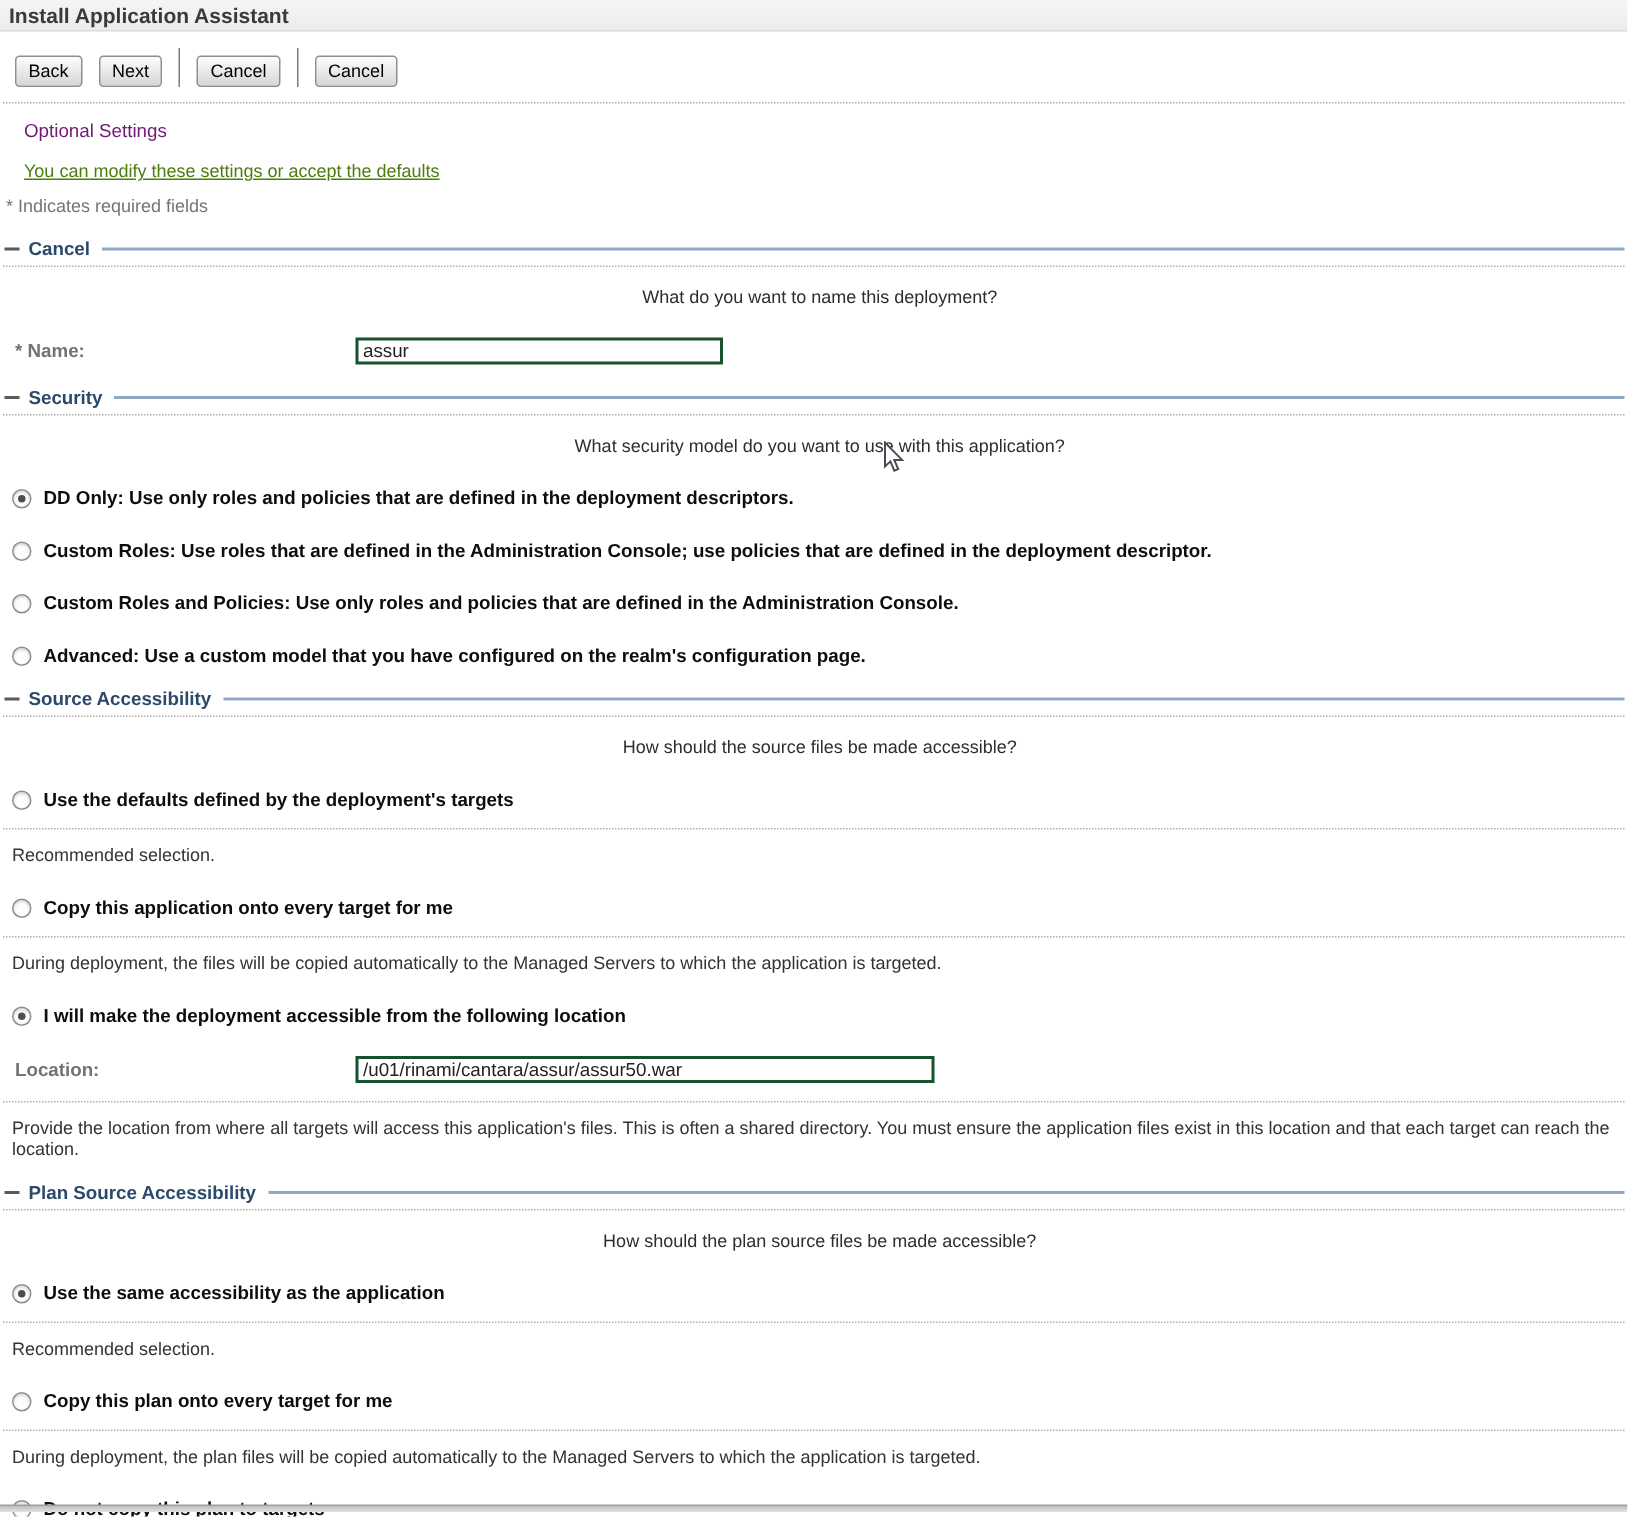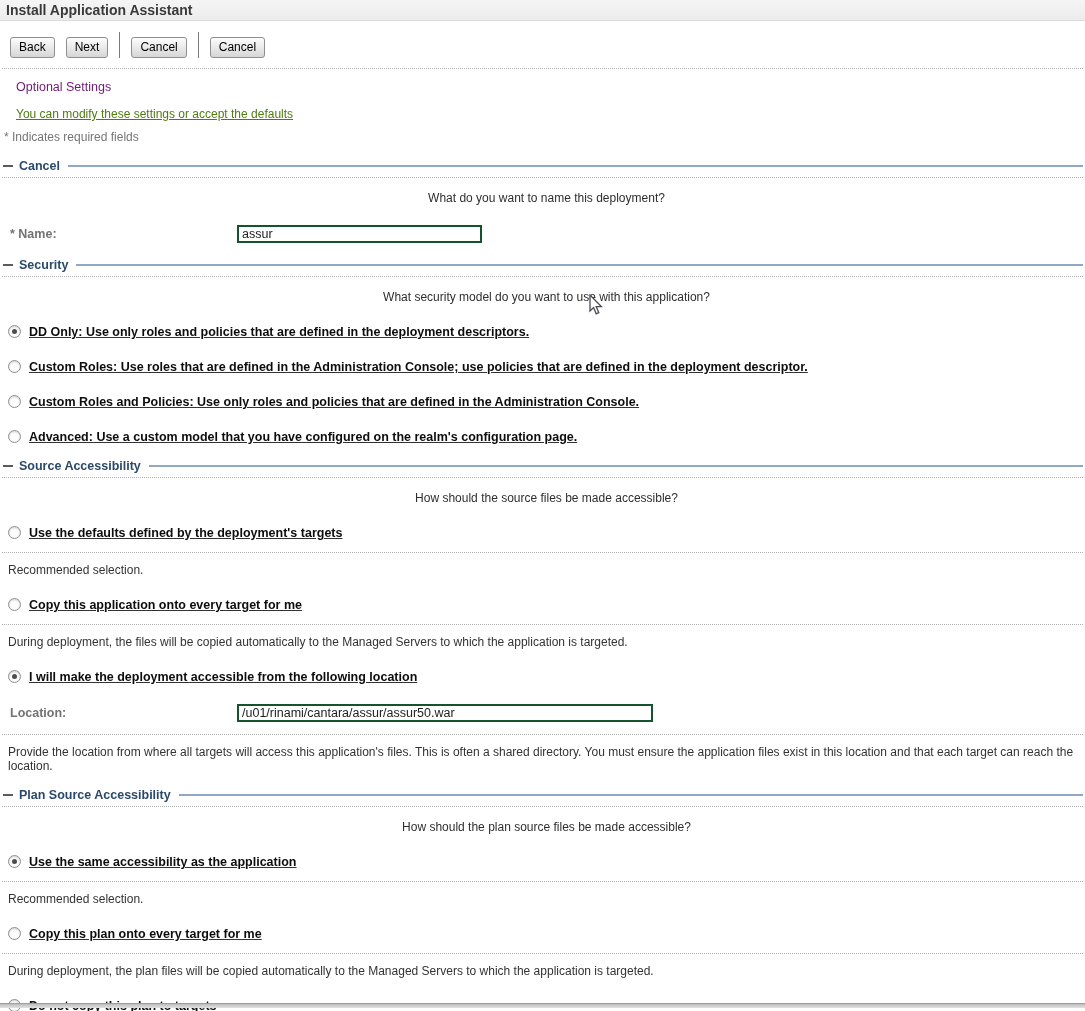--- a/index.html
+++ b/index.html
@@ -38,23 +38,23 @@
   .section-hdr + .dotted { margin-top:4px; }
   .question { margin:13px 0 0 8px; color:#2e2e2e;text-align:center; }
   
   .field-row { display:flex; align-items:center; margin-top:20px; }
   .field-label { width:237px; padding-left:10px; font-weight:bold; color:#737373; font-size:12.5px; }
   input[type=text] {
     font-family:"Liberation Sans", sans-serif; font-size:12.5px; color:#222;
     border:2px solid #14532d; height:18px; padding:1px 3px; background:#fff;
   }
   .name-input { width:245px; }
-  .location-input { width:416px; }
+  .location-input { width:386px; }
   
-  .opt-row { display:flex; margin:21px 0 0 8px;text-decoration:underline; }
+  .opt-row { display:flex; align-items:center; margin:21px 0 0 8px; }
   .radio {
     width:13px; height:13px; border-radius:50%; flex:none;
     border:1px solid #8e8e8e; background:#fdfdfd;
     box-shadow:inset 0 1px 2px rgba(0,0,0,.18);
   }
   .radio.selected::after {
     content:""; display:block; width:5px; height:5px; margin:3px;
     border-radius:50%; background:#4d4d4d;
   }
   .opt-label { font-weight:bold; font-size:12.5px; color:#0d0d0d; margin-left:8px; }

